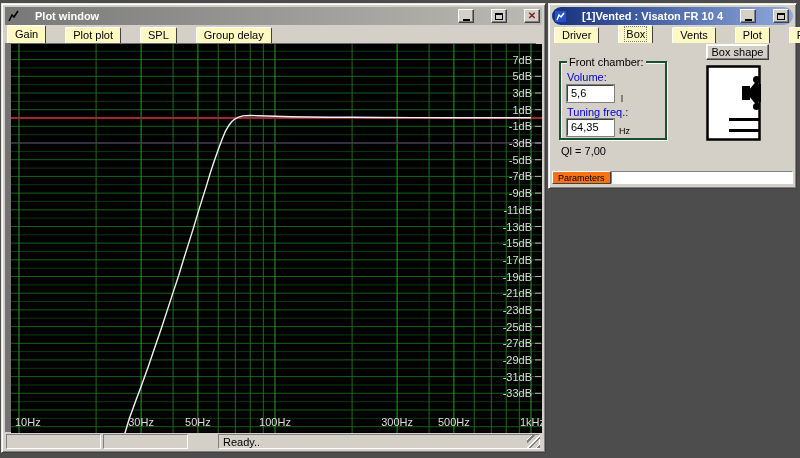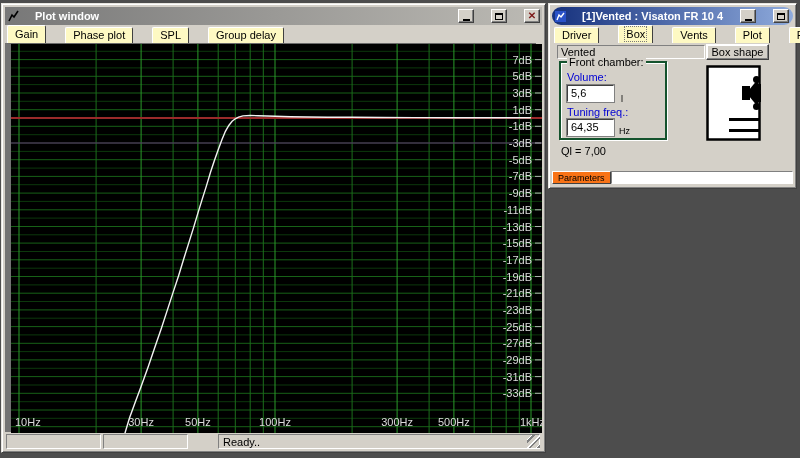--- a/index.html
+++ b/index.html
@@ -118,21 +118,21 @@
       </div>
     <div class="wbtn">
         <div class="glyph-max"></div>
       </div>
     <div class="wbtn">
         <span class="glyph-close">✕</span>
       </div>
   </div>
   <div class="tabbar" id="plot-tabs">
       <div class="tab active"><span>Gain</span></div>
-      <div class="tab"><span>Phase plot</span></div>
+      <div class="tab"><span>Plot plot</span></div>
       <div class="tab"><span>SPL</span></div>
       <div class="tab"><span>Group delay</span></div>
     </div>
   <div class="plot-row">
     <div class="plot-frame">
       <svg id="plot-svg" width="531" height="389" viewBox="0 0 531 389">
           <rect x="0" y="0" width="531" height="389" fill="#000000"></rect>
           <line x1="0" y1="7.3" x2="531" y2="7.3" stroke="#0c380c" stroke-width="1"></line>
           <line x1="0" y1="15.6" x2="531" y2="15.6" stroke="#176117" stroke-width="1"></line>
           <line x1="0" y1="23.9" x2="531" y2="23.9" stroke="#0c380c" stroke-width="1"></line>
@@ -280,21 +280,20 @@
   </div>
   <div class="tabbar" id="box-tabs">
       <div class="tab"><span>Driver</span></div>
       <div class="tab active"><span>Box</span></div>
       <div class="tab"><span>Vents</span></div>
       <div class="tab"><span>Plot</span></div>
       <div class="tab"><span>Project</span></div>
     </div>
 
   <div class="box-content">
-    <div class="sunken-field">Vented</div>
     <div class="btn" id="box-shape-btn">Box shape</div>
 
     <div class="groupbox">
       <span class="gb-label">Front chamber:</span>
       <span class="blue-label" style="left:6px; top:8px;">Volume:</span>
       <div class="field" style="left:6px; top:22px;">5,6</div>
       <span class="unit" style="left:60px; top:31px;">l</span>
       <span class="blue-label" style="left:6px; top:43px;">Tuning freq.:</span>
       <div class="field" style="left:6px; top:56px;">64,35</div>
       <span class="unit" style="left:58px; top:63px;">Hz</span>

